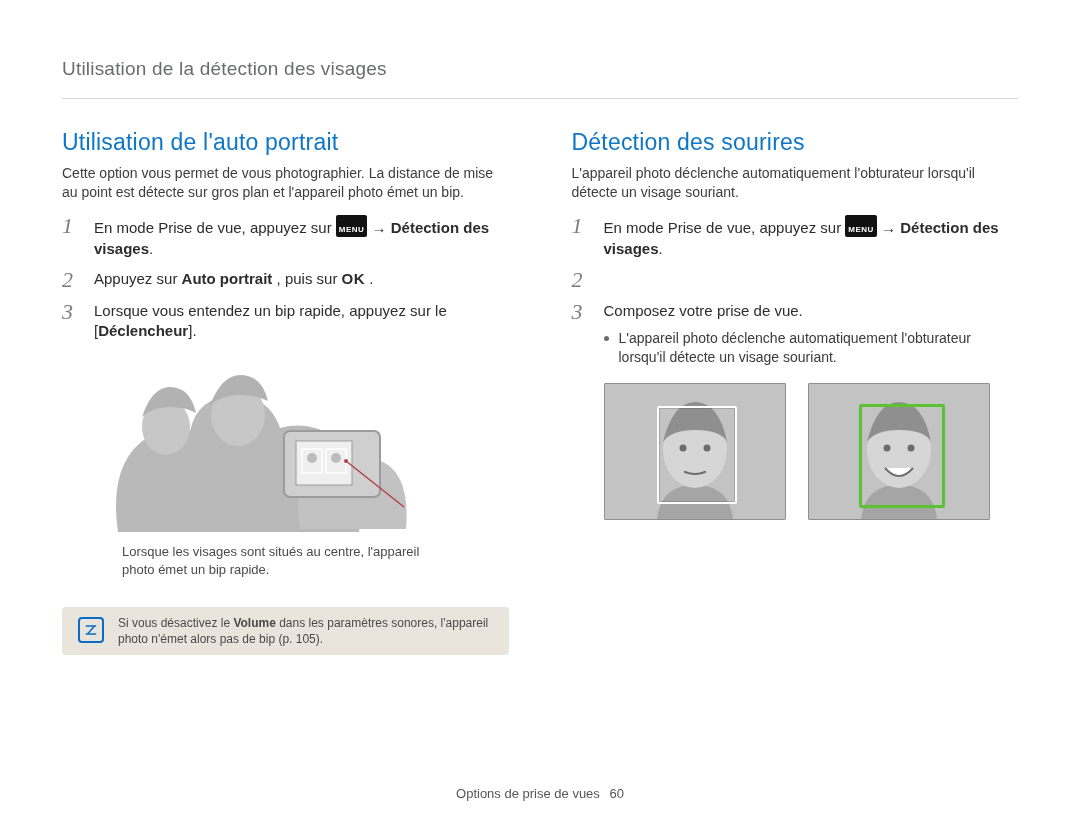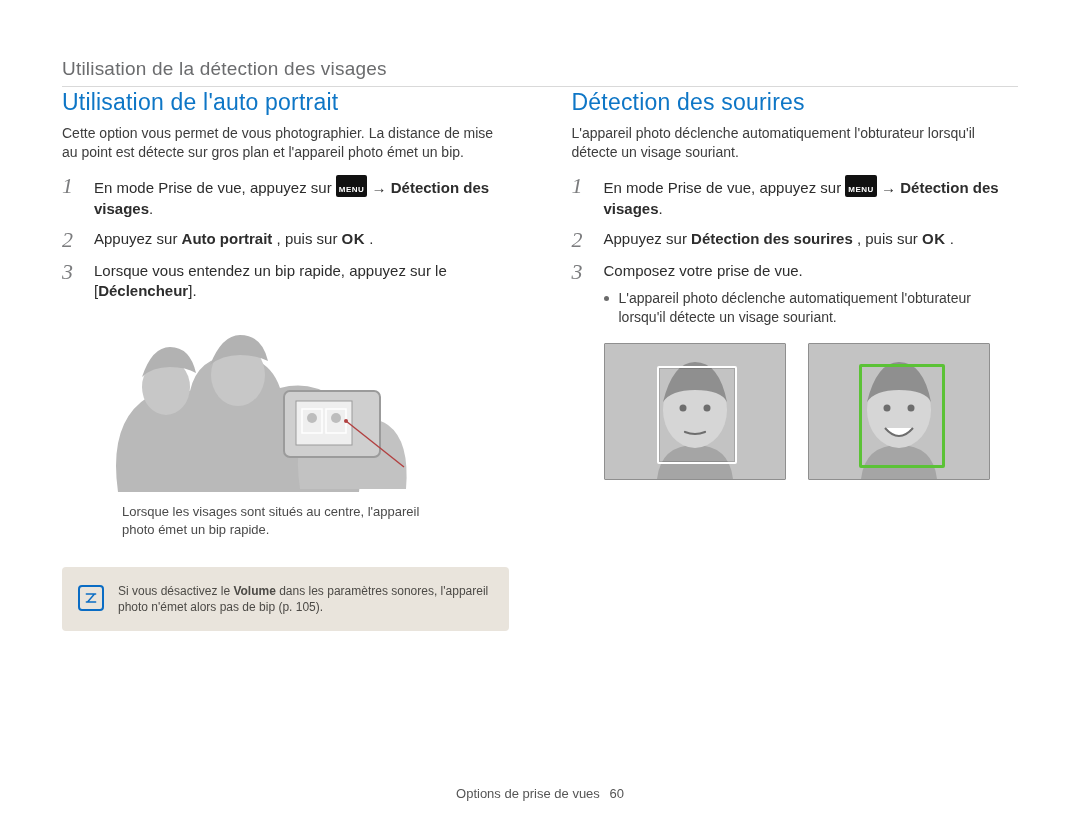--- a/index.html
+++ b/index.html
@@ -25,21 +25,22 @@
   .page{
     box-sizing:border-box;
     padding:56px 62px 0 62px;
     width:100%;height:100%;
   }
   .pageheader{
     font-size:19px;
     color:var(--grey);
     font-weight:300;
     border-bottom:1px solid #d9d9d9;
-    padding-bottom:4px;
+    padding-bottom:16px;
+    margin-bottom:28px;
     letter-spacing:.2px;
   }
   .cols{display:flex;gap:63px}
   .col{flex:1;min-width:0}
   h2{
     color:var(--blue);
     font-weight:400;
     font-size:23px;
     margin:0 0 6px 0;
     letter-spacing:.2px;
@@ -66,21 +67,21 @@
   }
   .ok-icon{font-weight:700;letter-spacing:.5px}
   .bullet{display:flex;gap:10px;margin:4px 0 0 32px;font-size:14px;color:#3b3b3b}
   .bullet .dot{flex:none;width:5px;height:5px;border-radius:50%;background:#6b6b6b;margin-top:7px}
   .illus-selfie{margin:16px 0 6px 26px}
   .caption{font-size:13px;color:#4a4a4a;margin:6px 0 0 60px;max-width:320px}
   .caption.right{margin-left:0}
   .notebox{
     display:flex;align-items:flex-start;gap:14px;
     background:var(--notebg);border-radius:4px;
-    padding:16px 16px;margin-top:28px;font-size:12px;color:#4c4a46;
+    padding:8px 16px;margin-top:28px;font-size:12px;color:#4c4a46;
   }
   .notebox .icon{
     flex:none;width:22px;height:22px;border:2px solid var(--noteicon);
     border-radius:4px;color:var(--noteicon);
     display:flex;align-items:center;justify-content:center;
     margin-top:2px;
   }
   .notebox .icon svg{width:14px;height:14px}
   .notebox b{font-weight:700}
   .imgrow{display:flex;gap:22px;margin:16px 0 8px 32px}
@@ -202,27 +203,20 @@
         <div class="body">
           <span>En mode Prise de vue, appuyez sur </span>
           <span class="menu-chip">MENU</span>
           <span> → </span>
           <b>Détection des visages</b><span>.</span>
         </div>
       </div>
 
       <div class="step">
         <div class="num">2</div>
-        <div class="body">
-          <span>Appuyez sur </span>
-          <b>Détection des sourires</b>
-          <span>, puis sur </span>
-          <span class="ok-icon">OK</span>
-          <span>.</span>
-        </div>
       </div>
 
       <div class="step">
         <div class="num">3</div>
         <div class="body">Composez votre prise de vue.</div>
       </div>
 
       <div class="bullet">
         <div class="dot"></div>
         <div>L'appareil photo déclenche automatiquement l'obturateur lorsqu'il détecte un visage souriant.</div>

